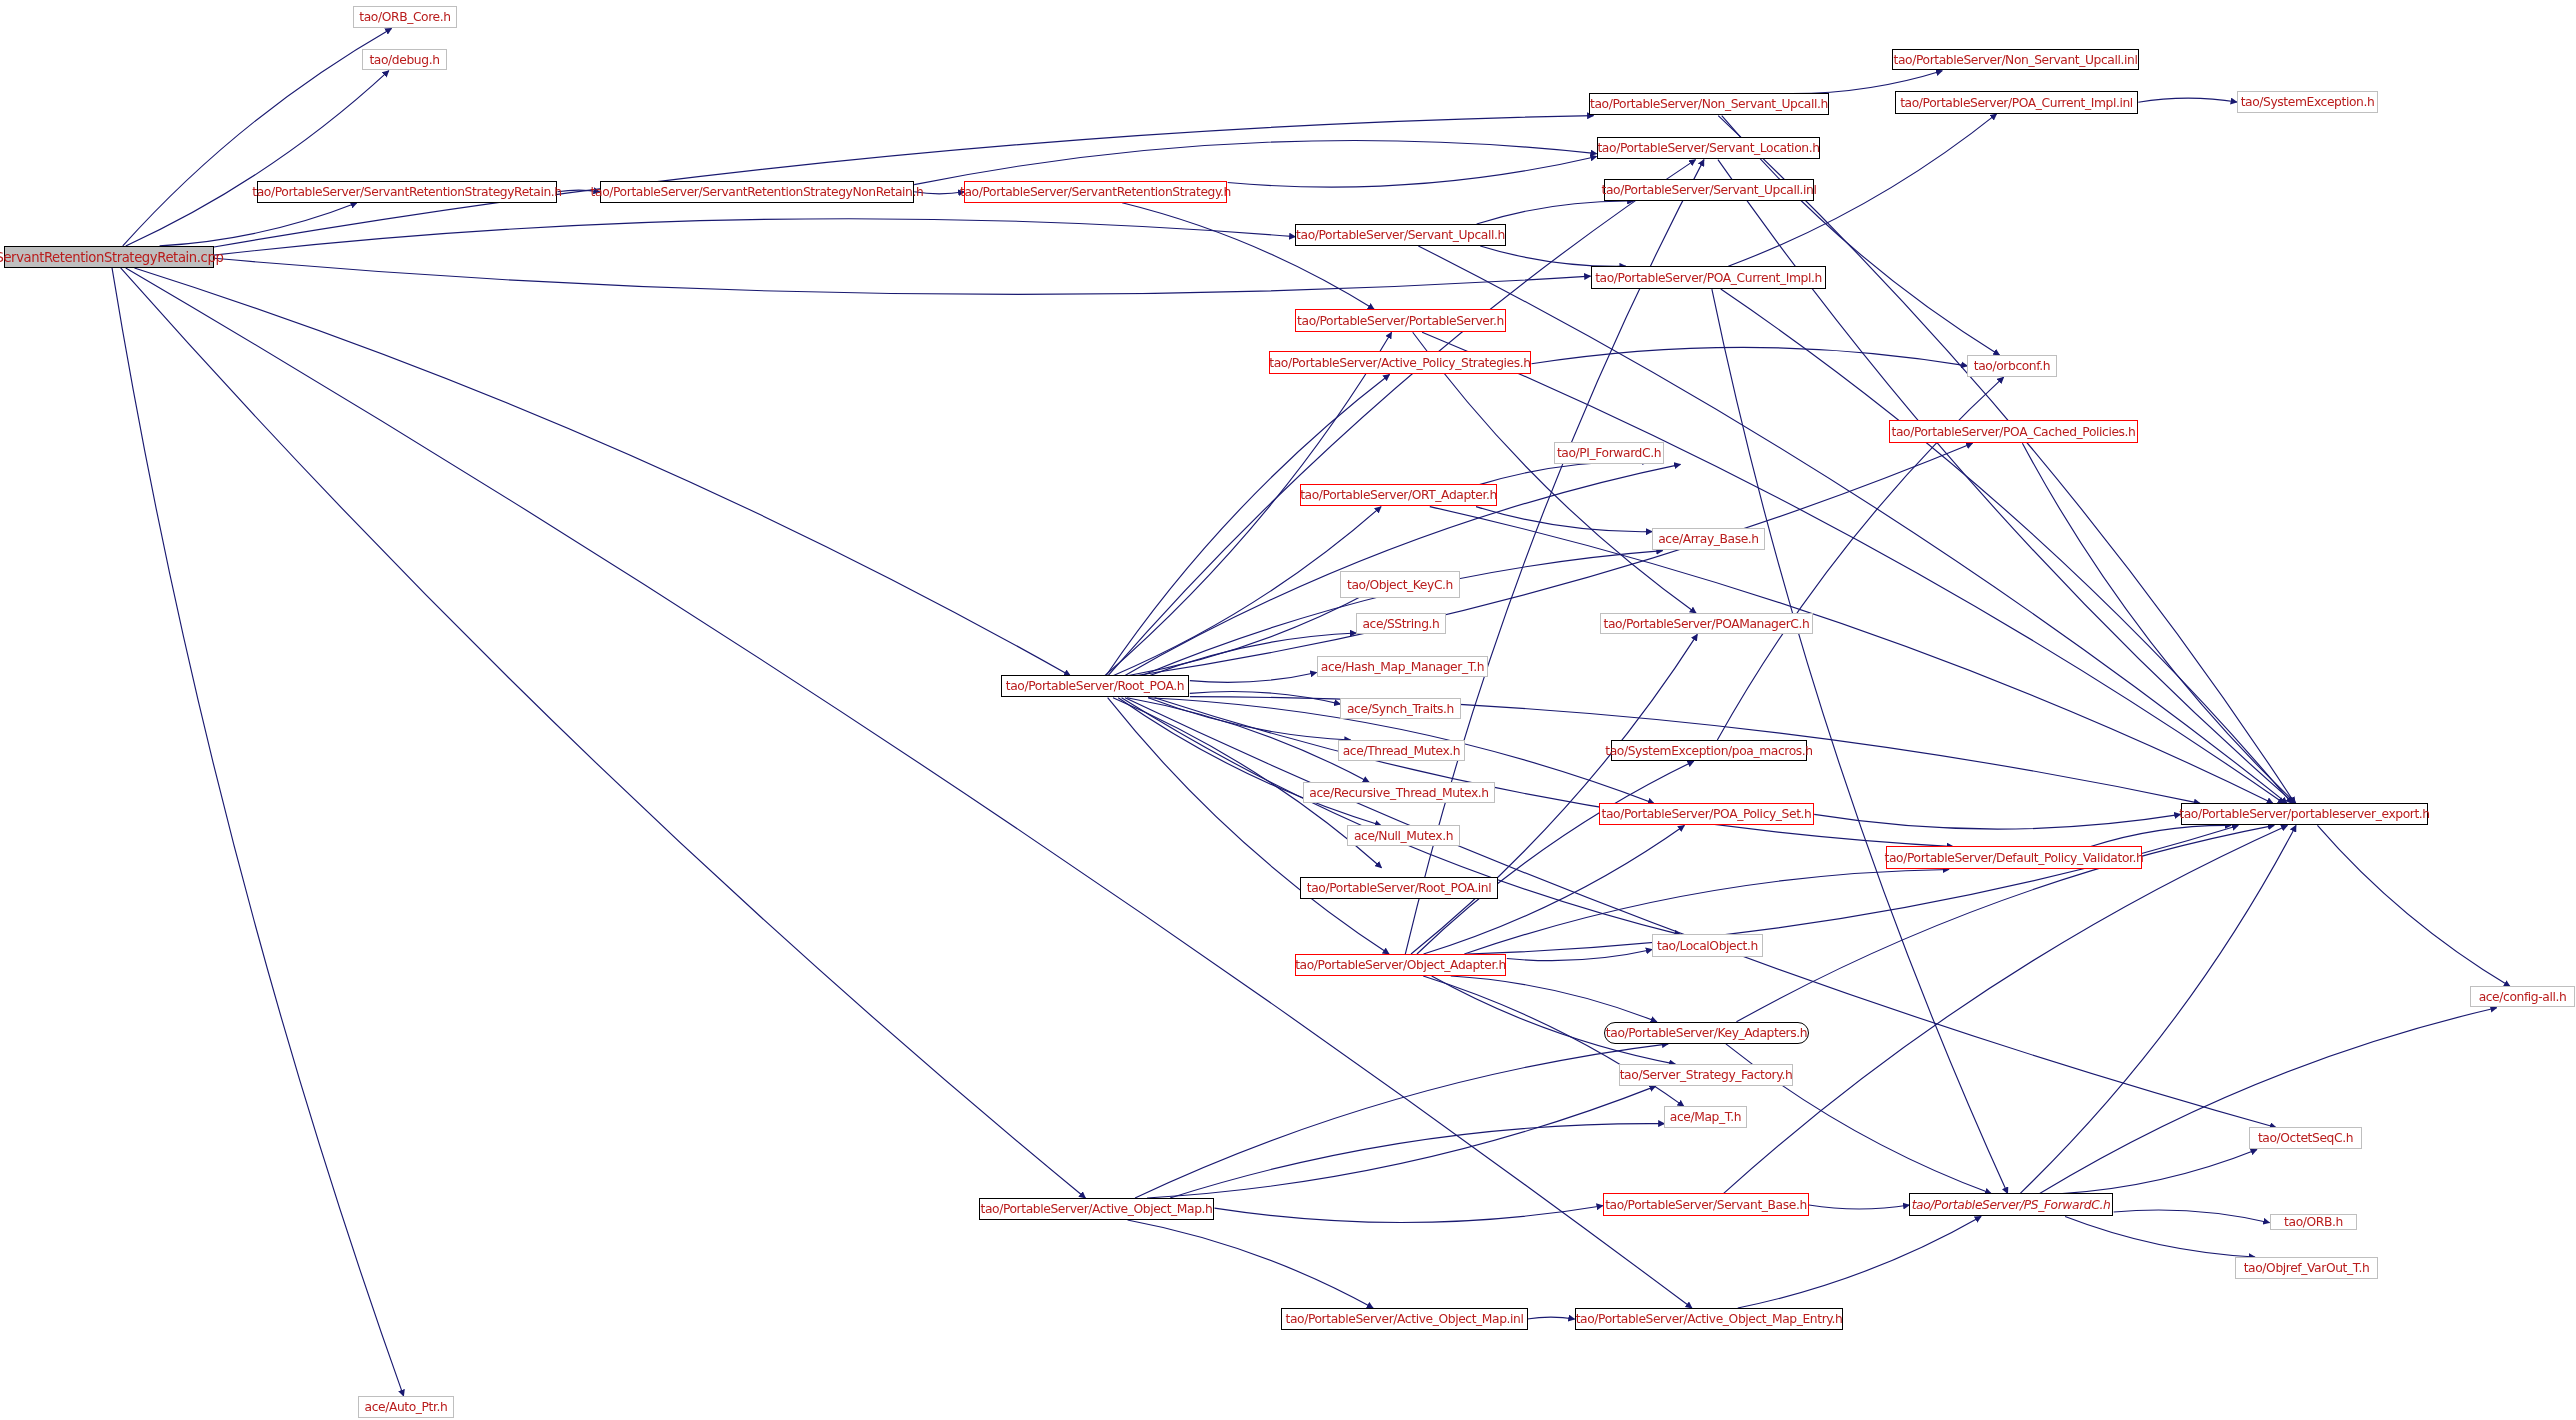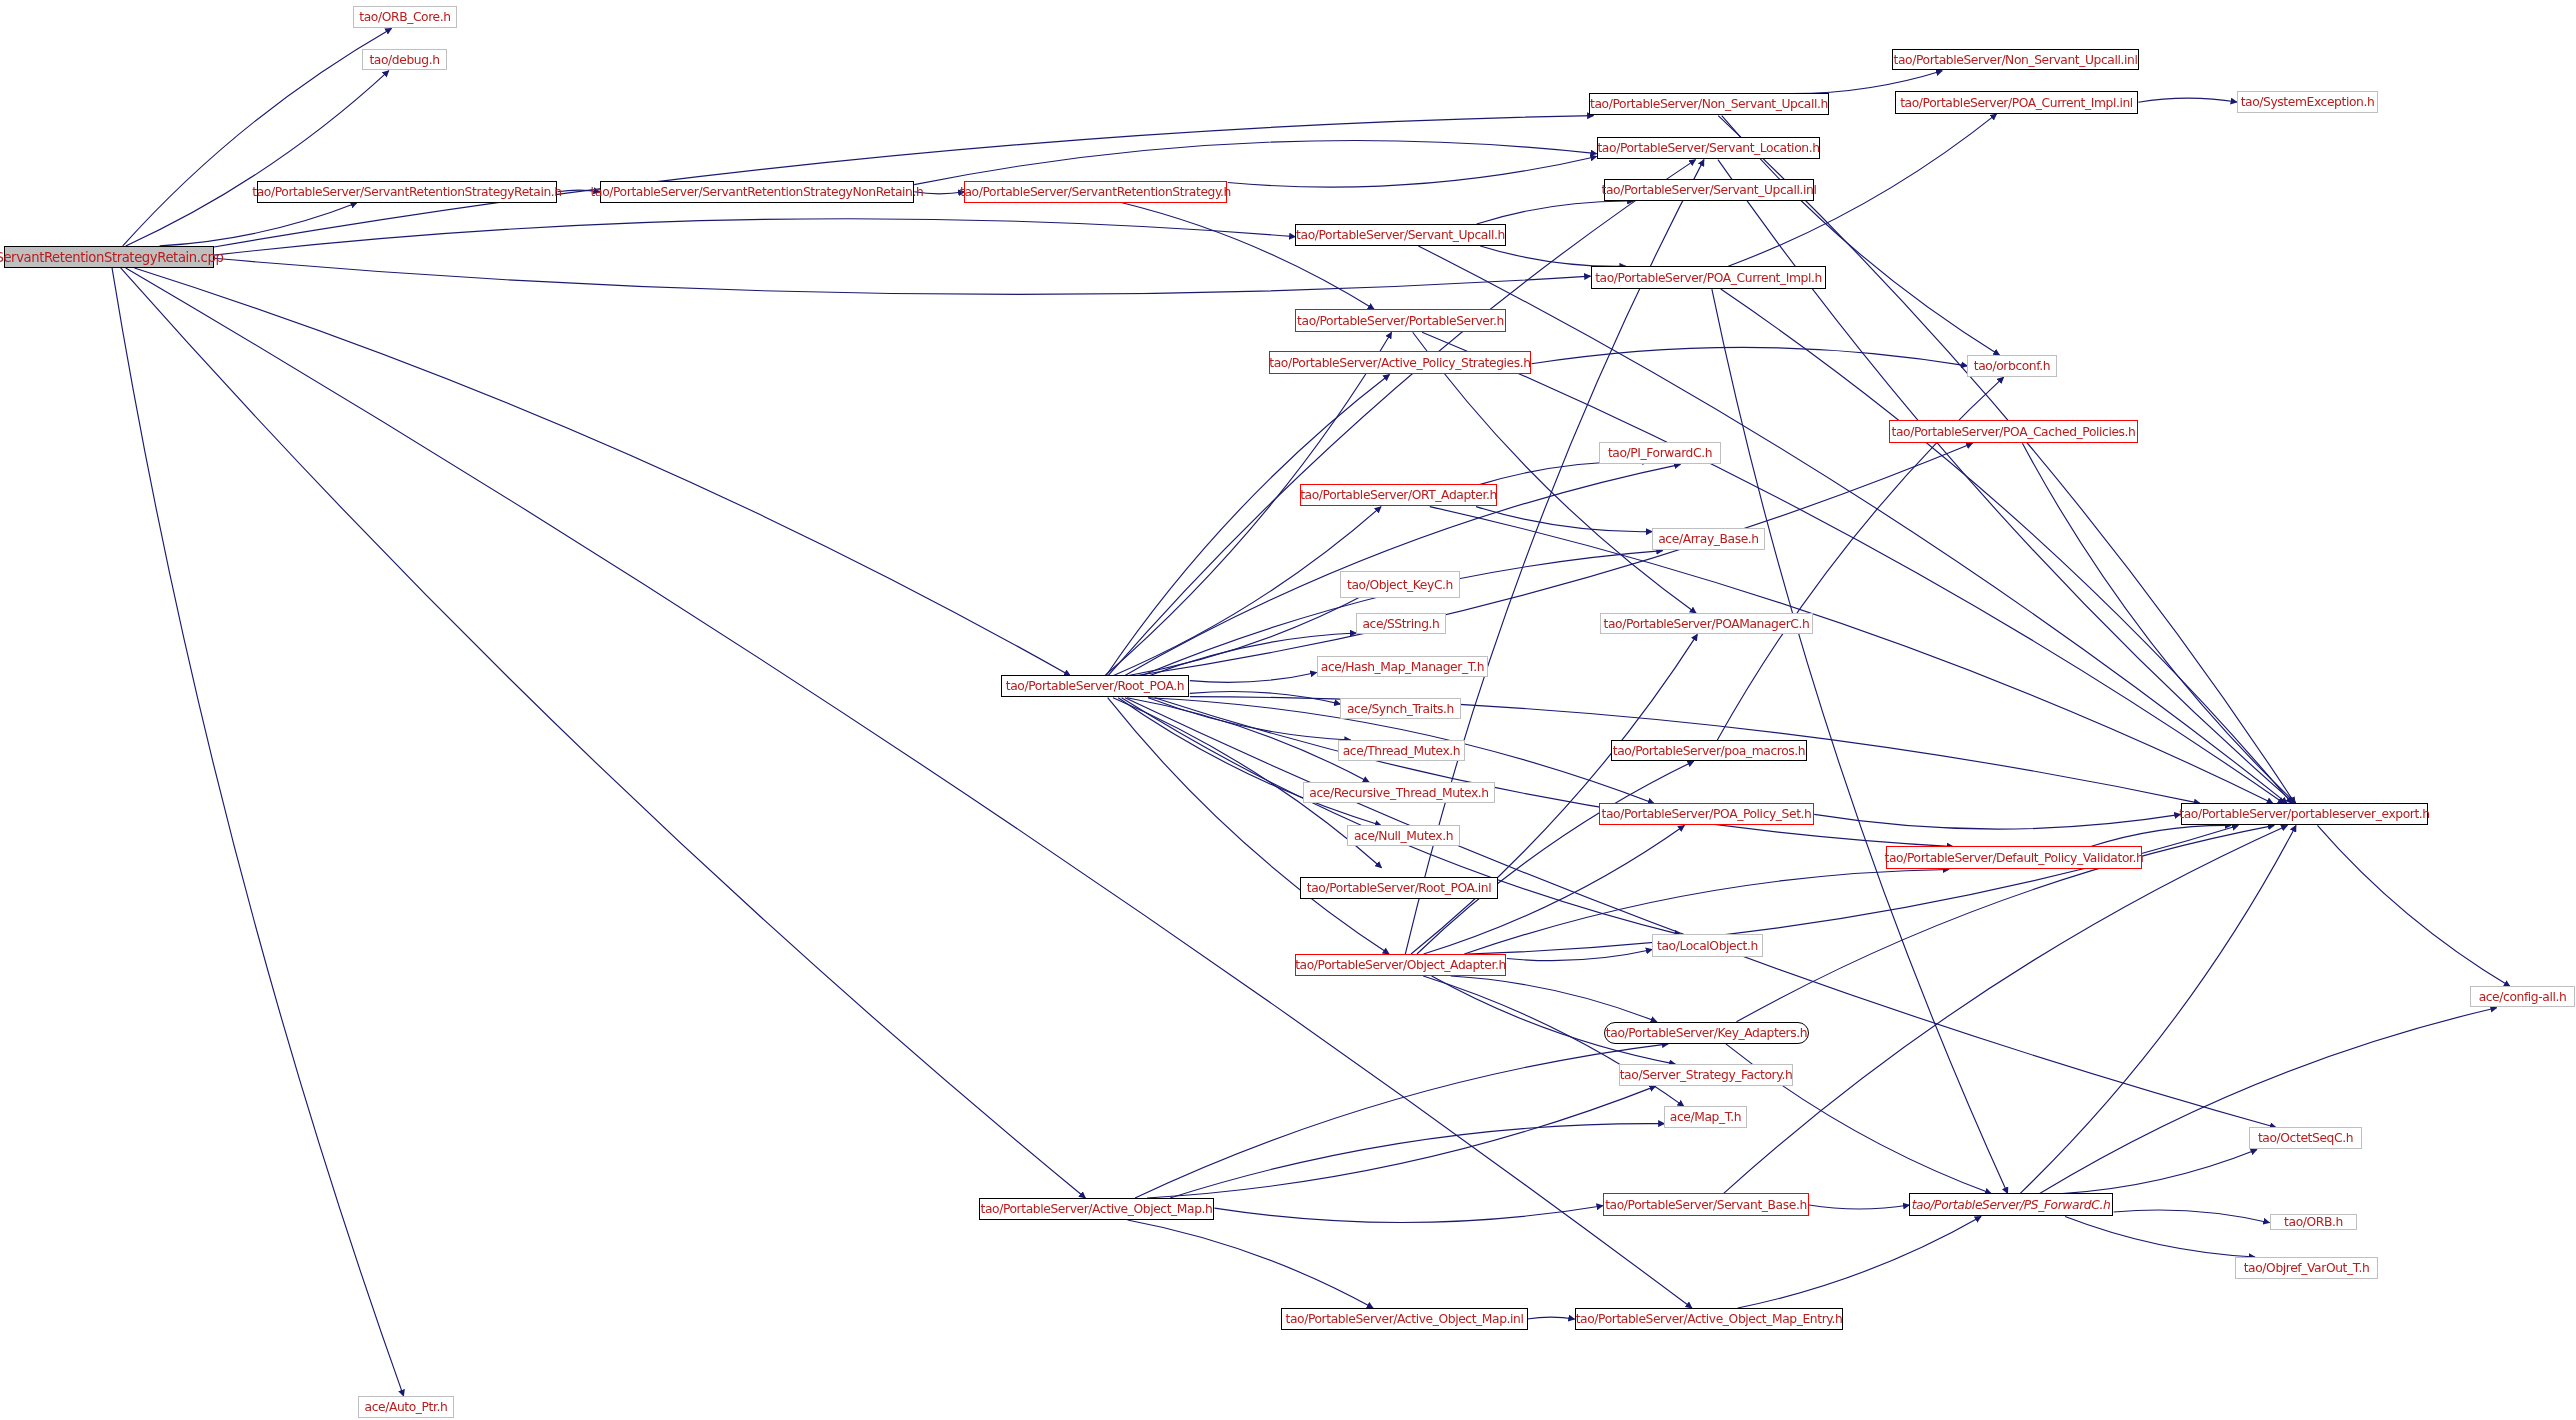--- a/index.html
+++ b/index.html
@@ -158,21 +158,21 @@
     </div>
     <div class="node red" style="left: 1269px; top: 351px; width: 262px; height: 23px;">
       <span>tao/PortableServer/Active_Policy_Strategies.h</span>
     </div>
     <div class="node ext" style="left: 1967px; top: 355px; width: 90px; height: 22px;">
       <span>tao/orbconf.h</span>
     </div>
     <div class="node red" style="left: 1889px; top: 420px; width: 249px; height: 23px;">
       <span>tao/PortableServer/POA_Cached_Policies.h</span>
     </div>
-    <div class="node ext" style="left: 1599px; top: 442px; width: 122px; height: 22px;">
+    <div class="node ext" style="left: 1554px; top: 442px; width: 110px; height: 22px;">
       <span>tao/PI_ForwardC.h</span>
     </div>
     <div class="node red" style="left: 1300px; top: 484px; width: 197px; height: 22px;">
       <span>tao/PortableServer/ORT_Adapter.h</span>
     </div>
     <div class="node ext" style="left: 1652px; top: 528px; width: 113px; height: 22px;">
       <span>ace/Array_Base.h</span>
     </div>
     <div class="node ext" style="left: 1340px; top: 571px; width: 120px; height: 27px;">
       <span>tao/Object_KeyC.h</span>
@@ -186,21 +186,21 @@
     <div class="node ext" style="left: 1317px; top: 656px; width: 171px; height: 21px;">
       <span>ace/Hash_Map_Manager_T.h</span>
     </div>
     <div class="node" style="left: 1001px; top: 675px; width: 188px; height: 22px;">
       <span>tao/PortableServer/Root_POA.h</span>
     </div>
     <div class="node ext" style="left: 1340px; top: 698px; width: 121px; height: 21px;">
       <span>ace/Synch_Traits.h</span>
     </div>
     <div class="node" style="left: 1611px; top: 740px; width: 196px; height: 21px;">
-      <span>tao/PortableServer/poa_macros.h</span>
+      <span>tao/SystemException/poa_macros.h</span>
     </div>
     <div class="node ext" style="left: 1338px; top: 740px; width: 127px; height: 21px;">
       <span>ace/Thread_Mutex.h</span>
     </div>
     <div class="node ext" style="left: 1303px; top: 782px; width: 192px; height: 21px;">
       <span>ace/Recursive_Thread_Mutex.h</span>
     </div>
     <div class="node red" style="left: 1599px; top: 803px; width: 215px; height: 22px;">
       <span>tao/PortableServer/POA_Policy_Set.h</span>
     </div>

